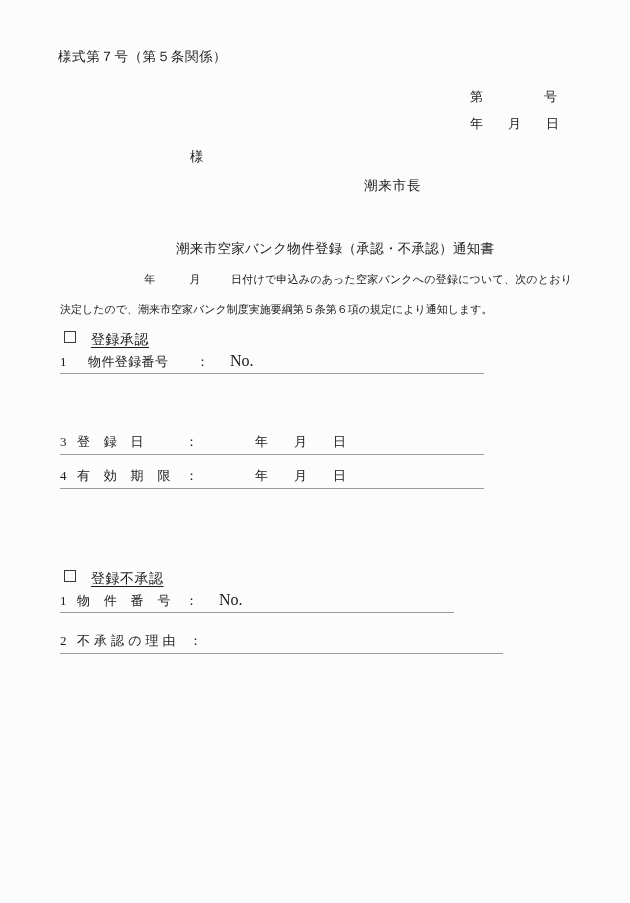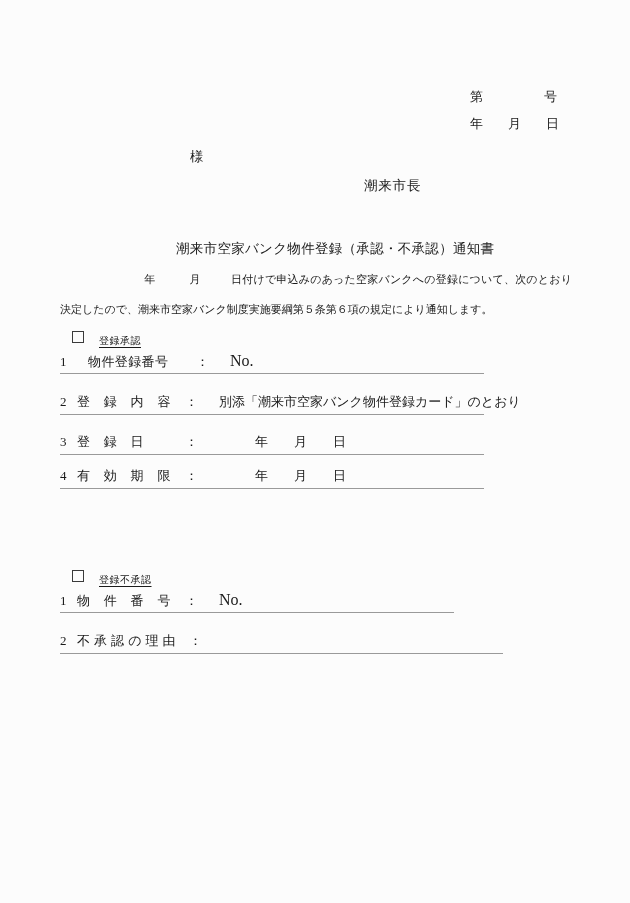--- a/index.html
+++ b/index.html
@@ -79,22 +79,22 @@
     line-height: 30px;
     white-space: normal;
     text-align: justify;
   }
   .body-par .lead-indent { display: inline-block; width: 84px; }
   .body-par .sp-a { display: inline-block; width: 34px; }
   .body-par .sp-b { display: inline-block; width: 30px; }
 
   
   .sec-head {
-    left: 72px;
-    font-size: 10px;
+    left: 64px;
+    font-size: 14px;
     font-family: Liberation Mono, monospace;
   }
   .sec-head .box {
     display: inline-block;
     width: 10px;
     height: 10px;
     border: 1px solid #3a3a3a;
     margin-right: 15px;
     vertical-align: 1px;
   }
@@ -125,20 +125,21 @@
     top: 530px;
     font-size: 13px;
   }
   .note .note-gap { display: inline-block; width: 26px; }
 </style>
 </head>
 <body>
 
 <div class="page">
 
+  <div class="abs form-no">様式第７号（第５条関係）</div>
 
   <div class="abs docnum-block">
     <div class="docnum-row">
       <span class="k1">第</span>
       <span class="k2">号</span>
     </div>
     <div class="date-row">
       <span>年</span>
       <span>月</span>
       <span>日</span>
@@ -154,23 +155,20 @@
   <div class="abs body-par"><span class="lead-indent"></span><span>年</span><span class="sp-a"></span><span>月</span><span class="sp-b"></span><span>日付けで申込みのあった空家バンクへの登録について、次のとおり</span><span>決定したので、潮来市空家バンク制度実施要綱第５条第６項の規定により通知します。</span></div>
 
   <div class="abs sec-head" style="top:331px;">
     <span class="box"></span><span class="sec-label">登録承認</span>
   </div>
 
   <div class="abs rule-row" style="top:352px; width:424px;">
     <span class="idx" style="width:17px;">1</span><span class="sp-lab" style="display:inline-block;width:108px;margin-left:11px;">物件登録番号</span><span style="display:inline-block;width:34px;">：</span><span class="no-label">No.</span>
   </div>
 
-  <div class="abs rule-row" style="top:393px; width:424px;">
-    <span class="idx" style="width:17px;">2</span><span class="sp-lab" style="display:inline-block;width:108px;">登　録　内　容</span><span style="display:inline-block;width:34px;">：</span><span>別添「潮来市空家バンク物件登録カード」のとおり</span>
-  </div>
 
   <div class="abs rule-row" style="top:433px; width:424px;">
     <span class="idx" style="width:17px;">3</span><span class="sp-lab" style="display:inline-block;width:108px;">登　録　日</span><span style="display:inline-block;width:70px;">：</span><span>年　　月　　日</span>
   </div>
 
   <div class="abs rule-row" style="top:467px; width:424px;">
     <span class="idx" style="width:17px;">4</span><span class="sp-lab" style="display:inline-block;width:108px;">有　効　期　限</span><span style="display:inline-block;width:70px;">：</span><span>年　　月　　日</span>
   </div>
 
 

